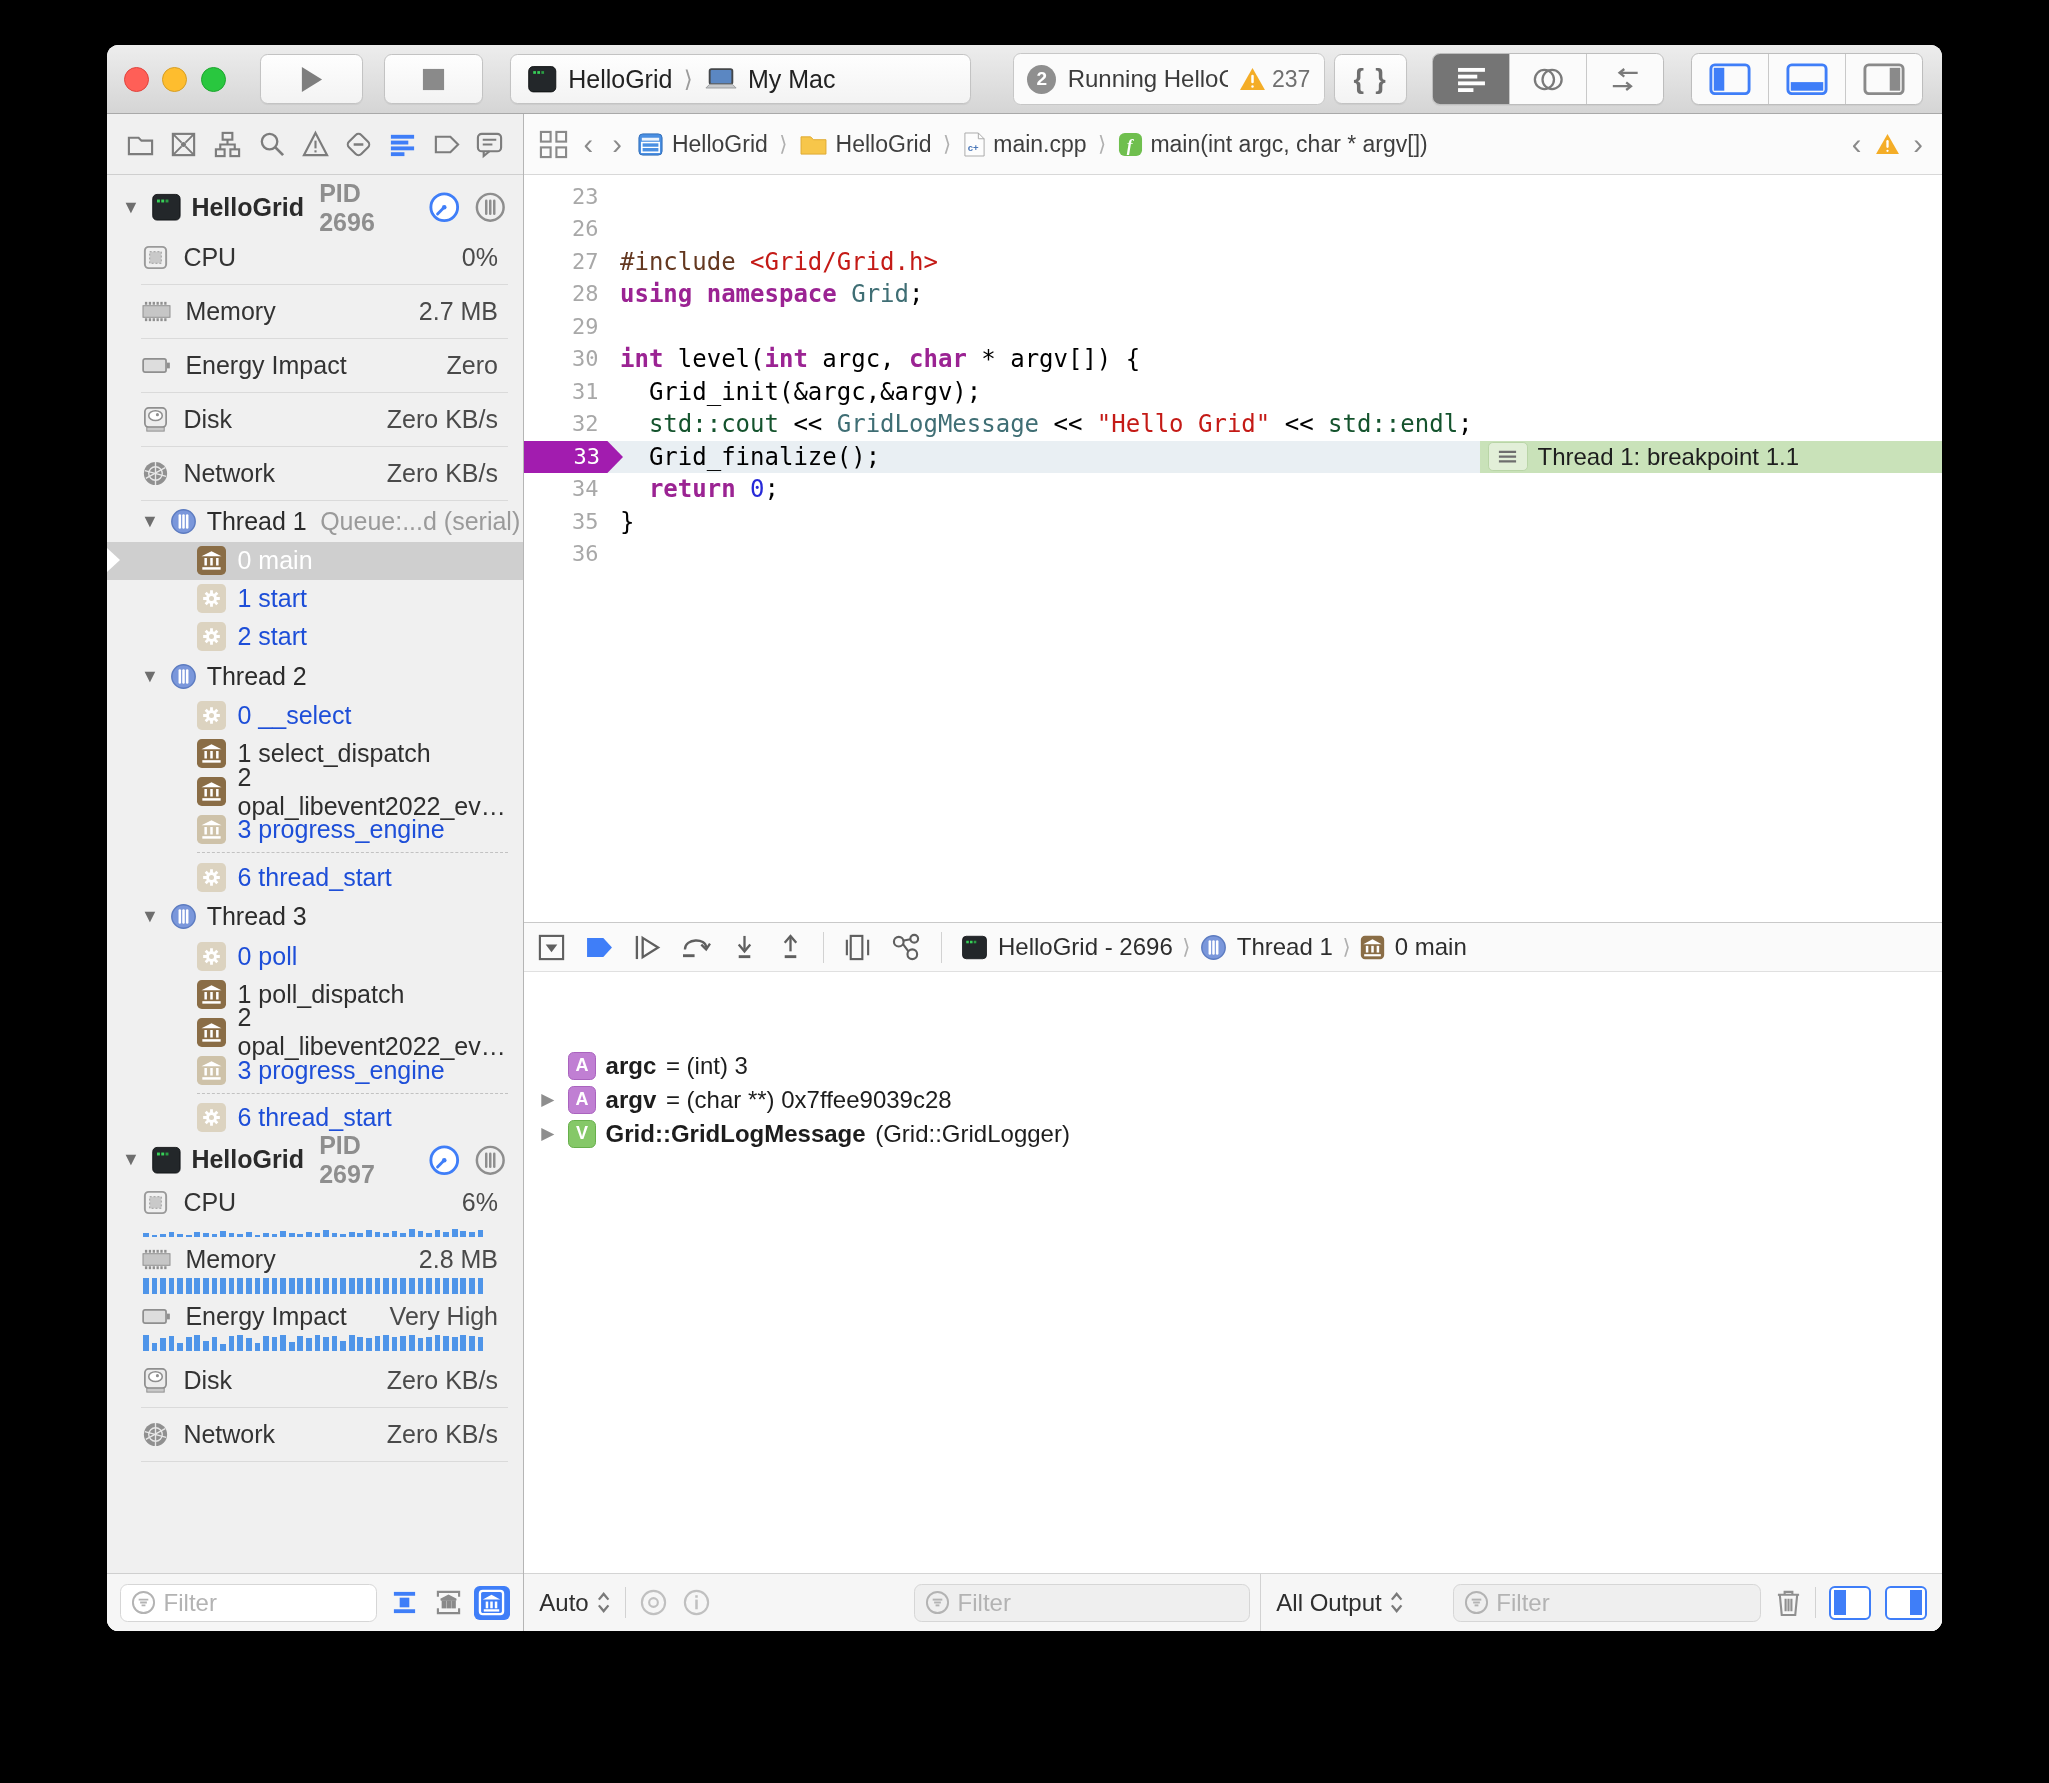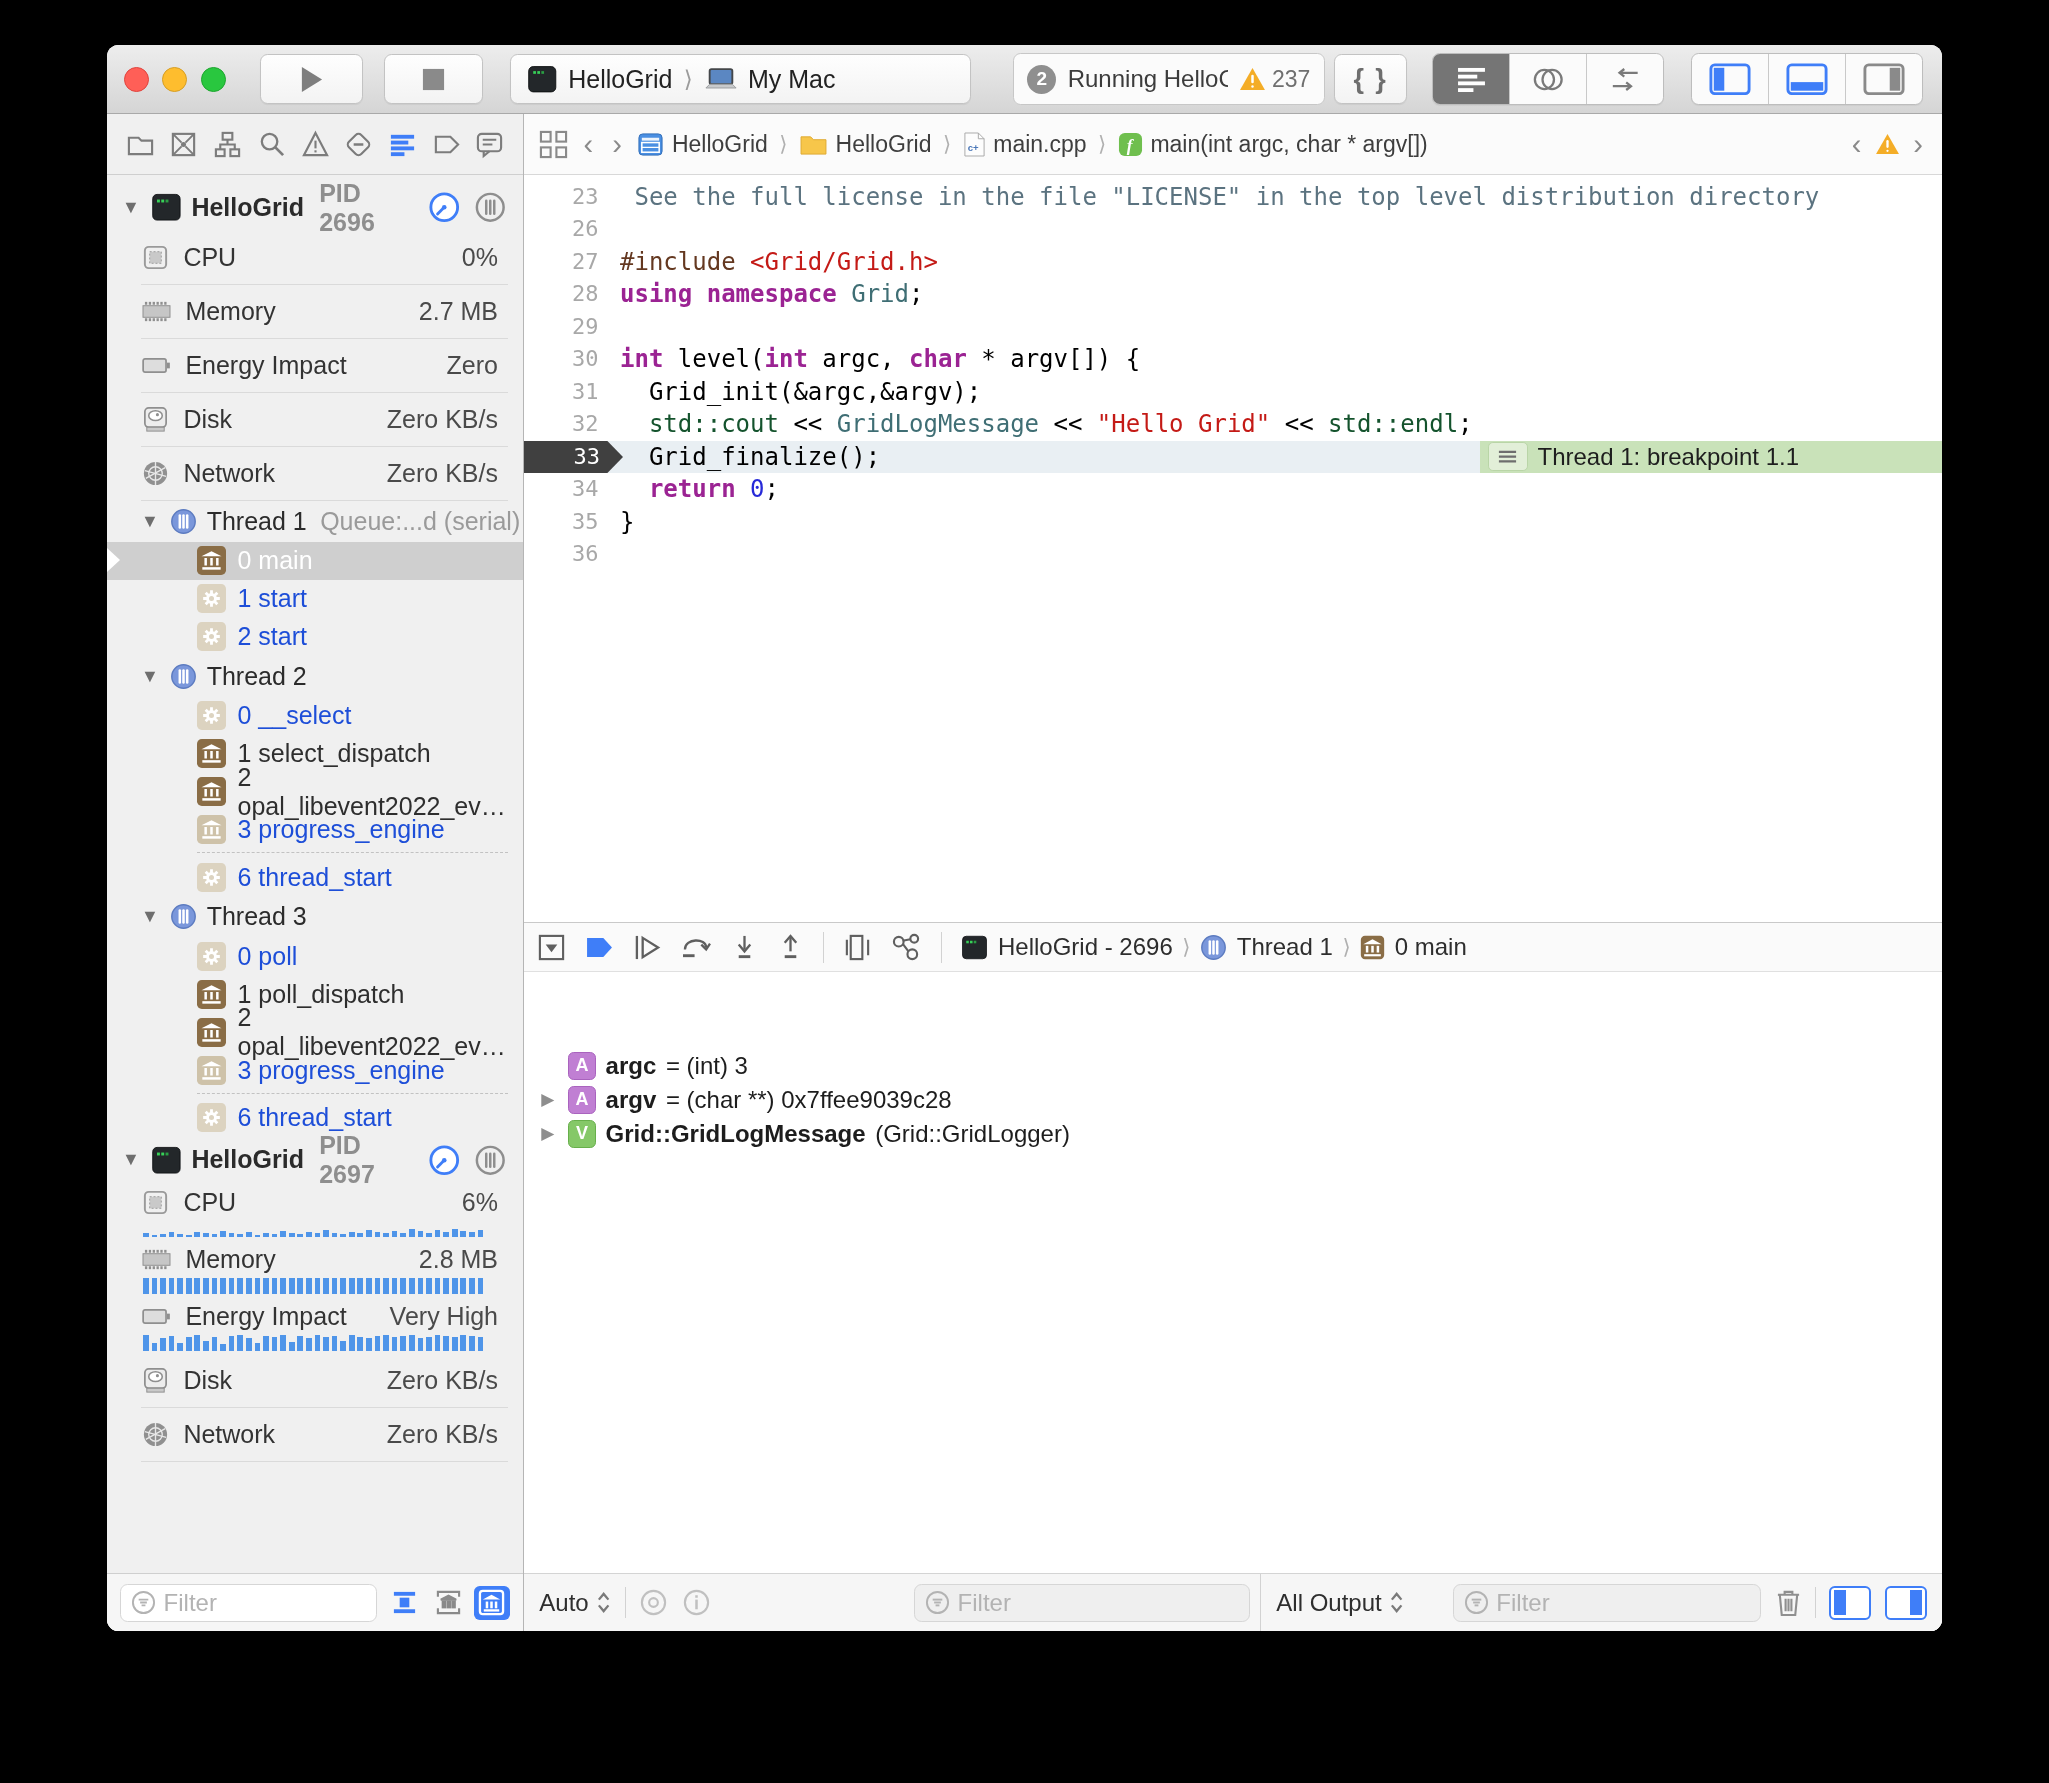--- a/index.html
+++ b/index.html
@@ -90,21 +90,21 @@
   .jsep{color:#B0B0B0;font-size:21px;}
   .jitem{display:flex;align-items:center;gap:7.6px;white-space:nowrap;}
   .jright{margin-left:auto;display:flex;align-items:center;gap:9.6px;}
   .code{position:absolute;left:0;top:61px;right:0;bottom:708px;overflow:hidden;
         font-family:"DejaVu Sans Mono",monospace;font-size:24px;padding-top:5.7px;}
   .cl{position:relative;height:32.5px;line-height:32.5px;white-space:pre;}
   .cl .g{position:absolute;left:0;top:0;width:88px;text-align:right;padding-right:13.4px;box-sizing:border-box;
          color:#A8A8A8;font-size:22px;}
   .cl .ct{position:absolute;left:96px;top:0;color:#000;}
   .cl.bp{background:#E9EFF3;}
-  .cl.bp .g{width:99px;background:#404040;color:#fff;padding-right:23px;
+  .cl.bp .g{width:99px;background:#a21caf;color:#fff;padding-right:23px;
             clip-path:polygon(0 0,84% 0,100% 50%,84% 100%,0 100%);}
   .c-com{color:#5B7380;} .c-comi{color:#5B7380;font-style:italic;}
   .c-kw{color:#9B2393;font-weight:bold;} .c-pre{color:#643820;} .c-str{color:#C41A16;}
   .c-type{color:#3F6E74;} .c-std{color:#14532d;} .c-num{color:#272AD8;}
   .anno{position:absolute;right:0;top:0;height:32.5px;background:#C9E2B9;display:flex;align-items:center;
         gap:9.6px;padding:0 143px 0 7.6px;font-family:"Liberation Sans",sans-serif;font-size:24px;color:#1E1E1E;}
   .annoic{width:38px;height:27px;background:#E2EFD8;border:1px solid #B9D5A7;border-radius:4.8px;
           display:flex;align-items:center;justify-content:center;}
   
   .debugbar{position:absolute;left:0;right:0;bottom:659px;height:50px;background:#FAFAFA;
@@ -942,21 +942,21 @@
           <svg width="25" height="22" viewBox="0 0 28 25">
               <path d="M14 1 L27 24 H1 Z" fill="#F4AD27"></path>
               <rect x="12.7" y="8" width="2.6" height="9" rx="1.3" fill="#fff"></rect>
               <rect x="12.7" y="19" width="2.6" height="2.6" rx="1.3" fill="#fff"></rect>
             </svg>
           <span class="jchev">›</span>
         </span>
       </div>
 
       <div class="code">
-          <div class="cl "><span class="g">23</span><span class="ct"><span class="c-com"> See the full license in the file "LICENSE" in the top level distribution directory</span></span></div>
+          <div class="cl "><span class="g">23</span></div>
           <div class="cl "><span class="g">26</span><span class="ct"></span></div>
           <div class="cl "><span class="g">27</span><span class="ct"><span class="c-pre">#include </span><span class="c-str">&lt;Grid/Grid.h&gt;</span></span></div>
           <div class="cl "><span class="g">28</span><span class="ct"><span class="c-kw">using</span><span> </span><span class="c-kw">namespace</span><span> </span><span class="c-type">Grid</span><span>;</span></span></div>
           <div class="cl "><span class="g">29</span><span class="ct"></span></div>
           <div class="cl "><span class="g">30</span><span class="ct"><span class="c-kw">int</span><span> level(</span><span class="c-kw">int</span><span> argc, </span><span class="c-kw">char</span><span> * argv[]) {</span></span></div>
           <div class="cl "><span class="g">31</span><span class="ct"><span>  Grid_init(&amp;argc,&amp;argv);</span></span></div>
           <div class="cl "><span class="g">32</span><span class="ct"><span>  </span><span class="c-std">std::cout</span><span> &lt;&lt; </span><span class="c-type">GridLogMessage</span><span> &lt;&lt; </span><span class="c-str">"Hello Grid"</span><span> &lt;&lt; </span><span class="c-std">std::endl</span><span>;</span></span></div>
           <div class="cl bp"><span class="g">33</span><span class="ct"><span>  Grid_finalize();</span></span><span class="anno">
       <span class="annoic"><svg width="21" height="15.3" viewBox="0 0 22 16">
                   <g stroke="#6E6E6E" stroke-width="2.2">

